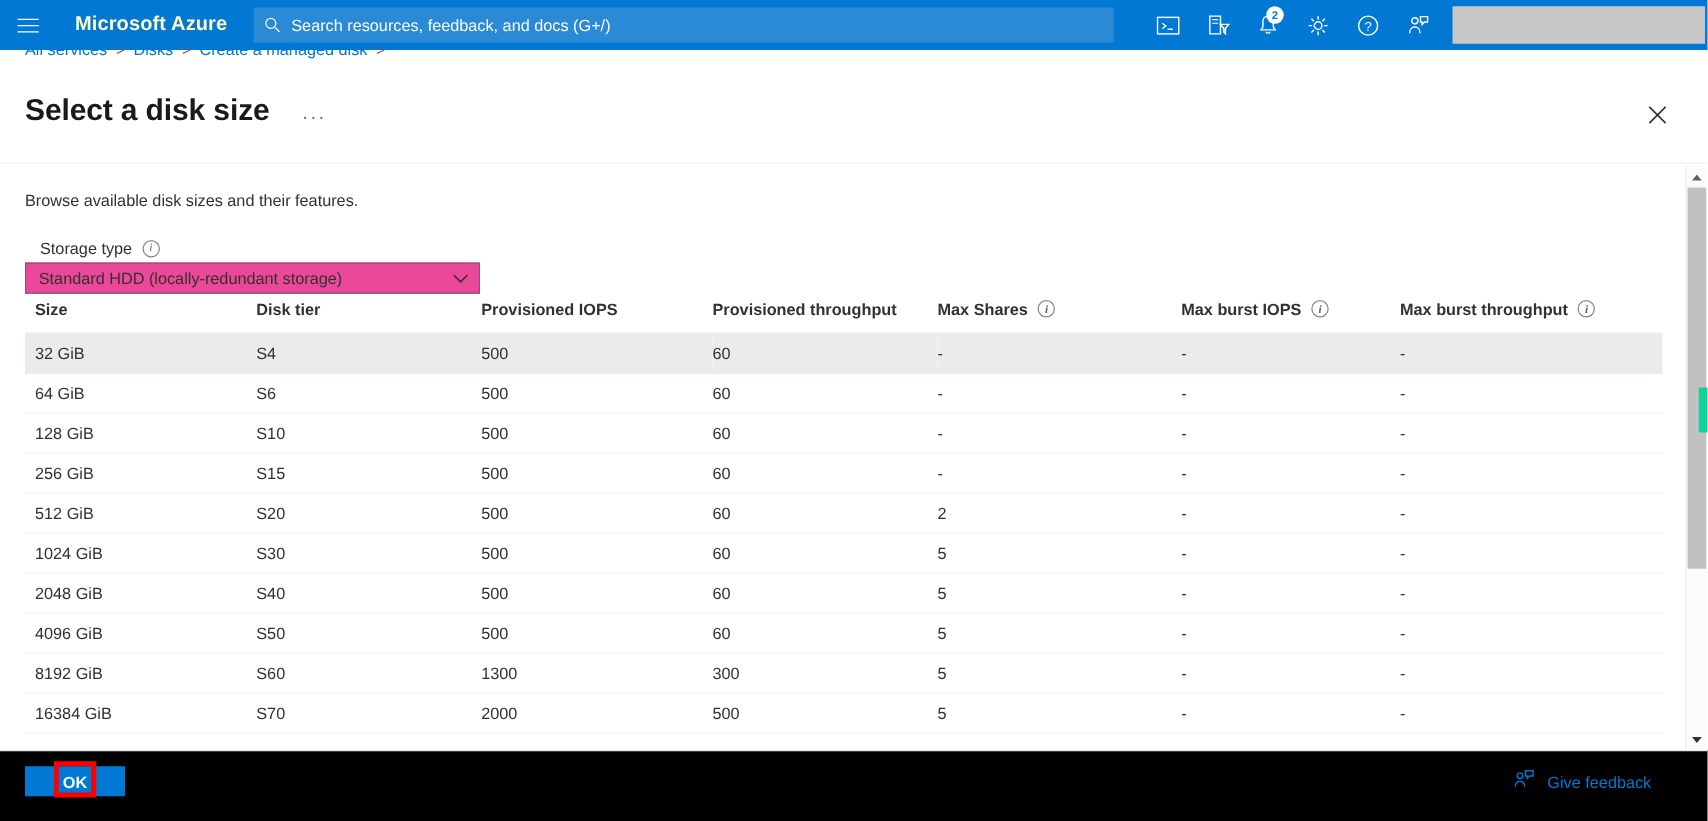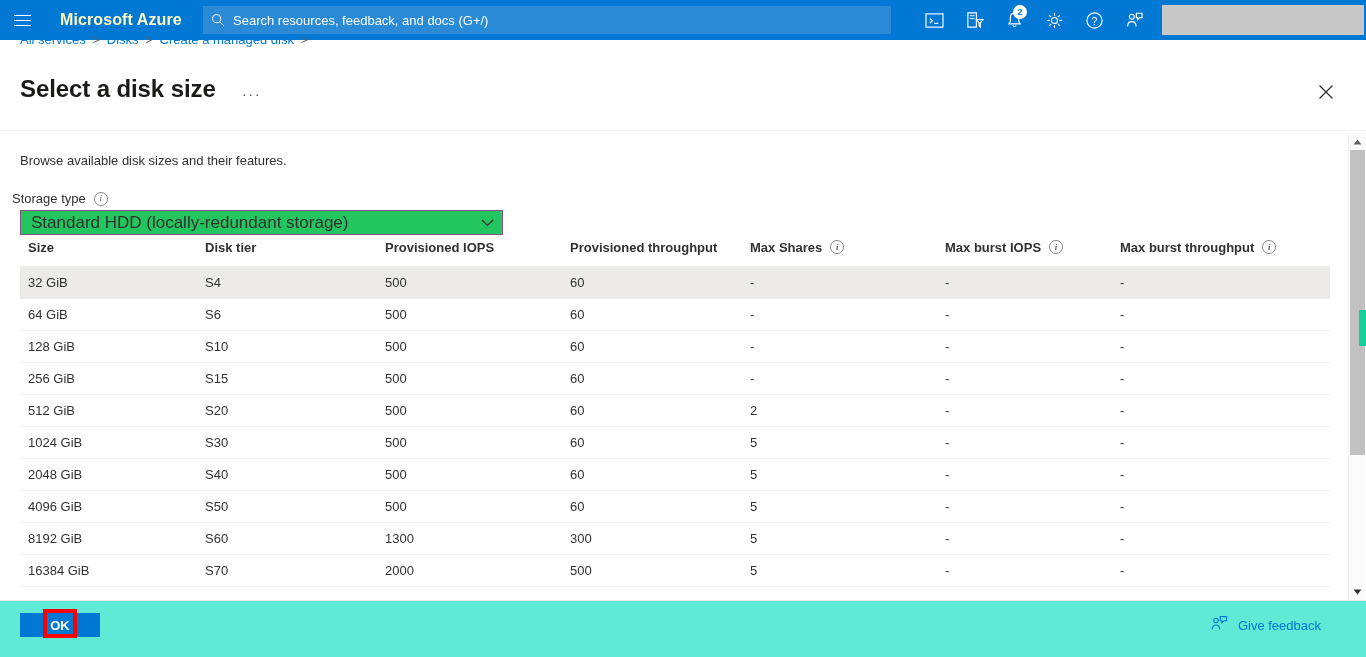--- a/index.html
+++ b/index.html
@@ -119,41 +119,41 @@
   
   .content-divider {
     position: absolute; top: 130px; left: 0;
     width: 1366px; height: 1px; background: #f3f2f1;
   }
   .subtitle {
     position: absolute; top: 153px; left: 20px;
     font-size: 13px; color: #323130;
   }
   .field-label {
-    position: absolute; top: 191px; left: 12px;
+    position: absolute; top: 191px; left: 32px;
     font-size: 13px; color: #323130;
     display: flex; align-items: center;
   }
   .info-i {
     display: inline-flex; align-items: center; justify-content: center;
     width: 14px; height: 14px; border-radius: 50%;
     border: 1px solid #8a8886; color: #605e5c;
     font-size: 9px; font-style: italic;
     font-family: "Liberation Serif", serif;
     margin-left: 8px; cursor: pointer;
     line-height: 1;
   }
   .storage-select {
     position: absolute; top: 210px; left: 20px;
-    width: 483px; height: 25px;
+    width: 364px; height: 25px;
     border: 1px solid #8b4f8b;
-    background: #22c55e;
+    background: #ec4899;
     display: flex; align-items: center;
     padding: 0 8px 0 10px;
-    font-size: 17px; color: #323130;
+    font-size: 13px; color: #323130;
     cursor: pointer;
   }
   .storage-select .sel-val { flex: 1; white-space: nowrap; }
   .chev { color: #323130; display: flex; align-items: center; }
 
   
   .disk-table {
     position: absolute; top: 240px; left: 20px;
     width: 1310px;
     border-collapse: collapse;
@@ -209,21 +209,21 @@
   .scroll-marker {
     position: absolute; right: 0; top: 310px;
     width: 7px; height: 36px;
     background: #13d19a;
   }
 
   
   .footer {
     position: absolute; left: 0; bottom: 0;
     width: 1366px; height: 57px;
-    background: #5eead4;
+    background: #000000;
     border-top: 1px solid #edebe9;
   }
   .ok-button {
     position: absolute; left: 20px; top: 12px;
     width: 80px; height: 24px;
     background: #0078d4;
     color: #ffffff;
     font-size: 13px; font-weight: bold;
     display: flex; align-items: center; justify-content: center;
     border: none; cursor: pointer;

